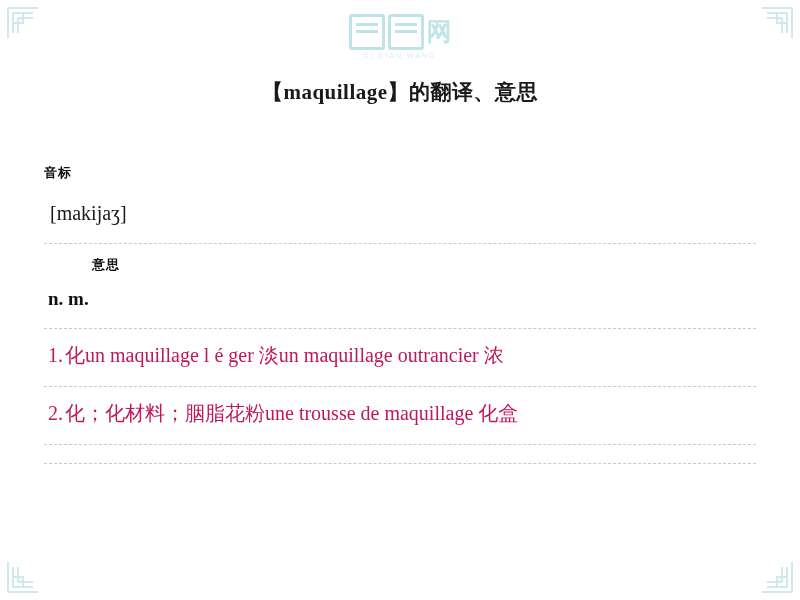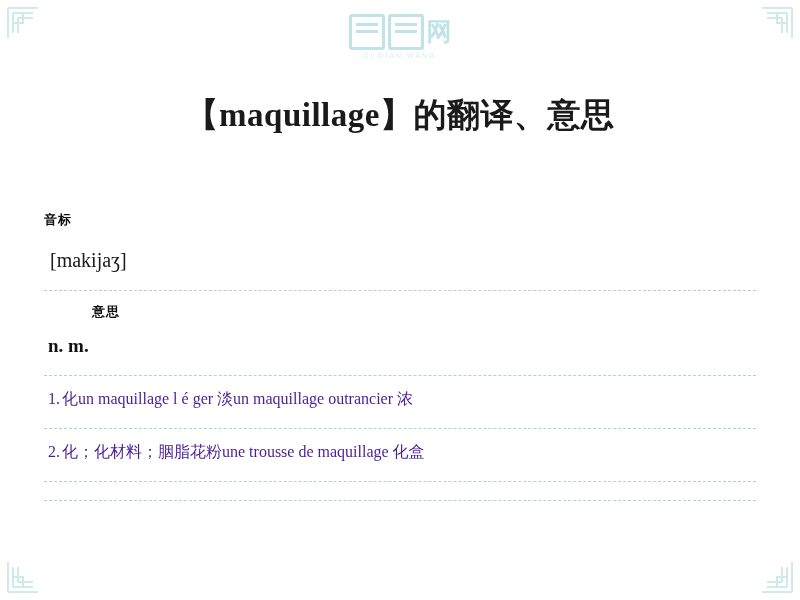--- a/index.html
+++ b/index.html
@@ -86,25 +86,25 @@
   .content {
     position: absolute;
     top: 0; left: 0;
     width: 800px;
     height: 600px;
     padding: 0 44px;
     box-sizing: border-box;
   }
 
   .title {
-    margin: 15px;
+    margin: 0;
     padding-top: 78px;
     text-align: center;
     font-family: "Liberation Serif", serif;
-    font-size: 33px;
+    font-size: 21px;
     font-weight: bold;
     color: #1a1a1a;
     letter-spacing: 0.5px;
   }
 
   .section-head {
     margin: 0;
     font-family: "DejaVu Sans", sans-serif;
     font-size: 13px;
     font-weight: bold;
@@ -136,22 +136,22 @@
     font-family: "Liberation Serif", serif;
     font-size: 19px;
     font-weight: bold;
     color: #111111;
   }
 
   .sense {
     padding-top: 13px;
     padding-left: 4px;
     font-family: "Liberation Serif", serif;
-    font-size: 16px;
-    color: #4c1d95;
+    font-size: 20px;
+    color: #be185d;
     line-height: 1.3;
     white-space: nowrap;
   }
   .sense .num { margin-right: 2px; }
 </style>
 </head>
 <body>
 
 <div class="corner corner-tl">
   <svg width="34" height="34" viewBox="0 0 34 34" aria-hidden="true">

